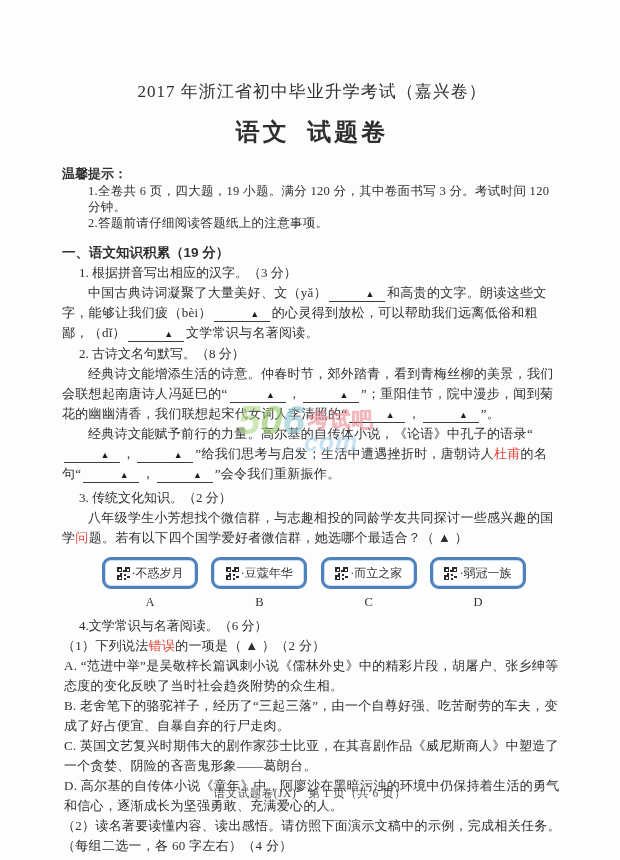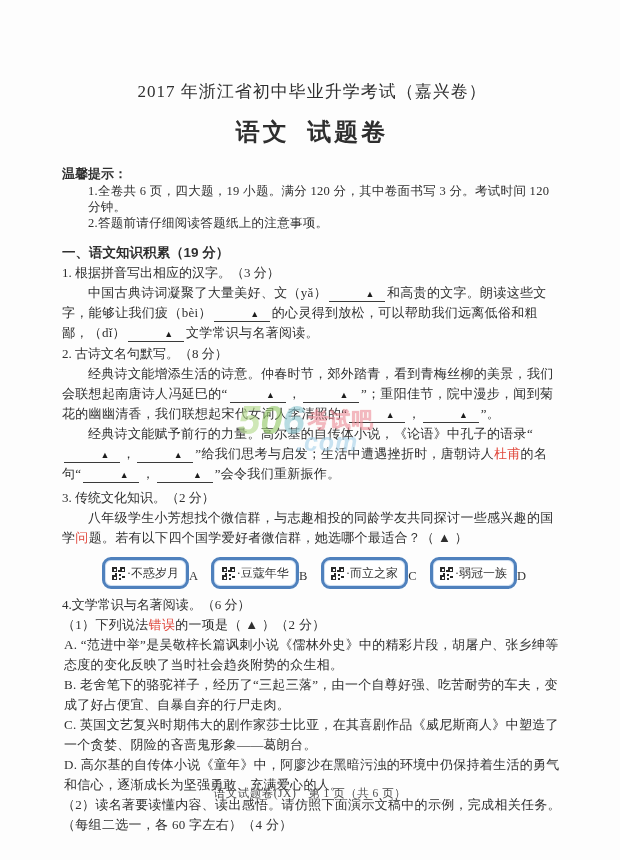--- a/index.html
+++ b/index.html
@@ -24,36 +24,36 @@
     font-weight:bold; font-size:13px;
   }
   .notice-item { font-size:12.5px; line-height:16px; padding-left:26px; letter-spacing:0.3px; }
 
   .section-heading {
     margin-top:13px;
     font-family:"Liberation Sans","DejaVu Sans",sans-serif;
     font-weight:bold; font-size:13.5px;
   }
 
-  .stem { font-size:13px; line-height:20px; margin-top:1px; }
+  .stem { font-size:13px; line-height:20px; margin-top:1px;margin-left:17px; }
   .para { font-size:13px; line-height:20px; text-indent:2em; letter-spacing:0.3px; }
   .para-noindent { font-size:13px; line-height:20px; letter-spacing:0.3px; }
   .option { font-size:13px; line-height:20px; letter-spacing:0.3px; padding-left:2px; }
 
   .red-text { color:#e0483c; }
 
   .blank {
     display:inline-block; width:56px; height:13px;
     border-bottom:1px solid #3a3a3a;
     text-align:center; font-size:9px; line-height:11px;
     color:#1c1c1c; margin:0 2px; vertical-align:baseline;
   }
 
   .choices-row { display:flex; justify-content:space-between; margin:9px 36px 0 40px; }
-  .choice-col { display:flex; align-items:center; width:96px;justify-content:flex-end; }
+  .choice-col { display:flex; flex-direction:column; align-items:center; width:96px;justify-content:flex-end; }
   .group-card {
     width:96px; height:32px;
     border:3px solid #4f81bd; border-radius:9px;
     background:#fff;
     box-shadow: inset 0 0 0 1px #cfdff2;
     display:flex; align-items:center; justify-content:center;
     gap:2px; font-size:12px; color:#333;
   }
   .choice-label { margin-top:6px; font-size:12.5px; color:#333; }
 

